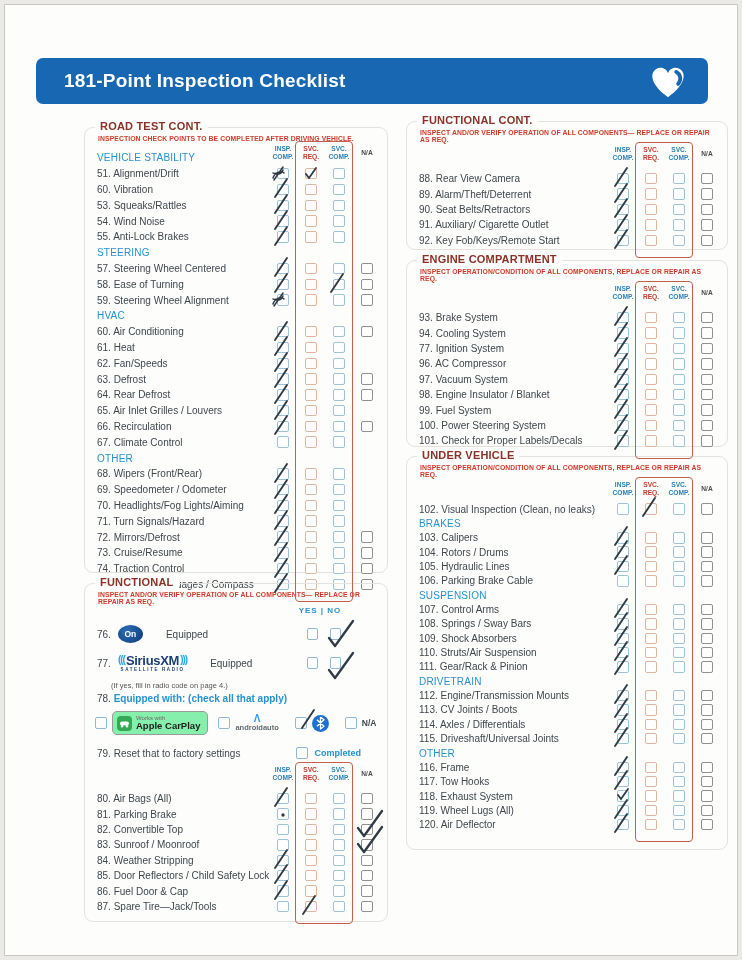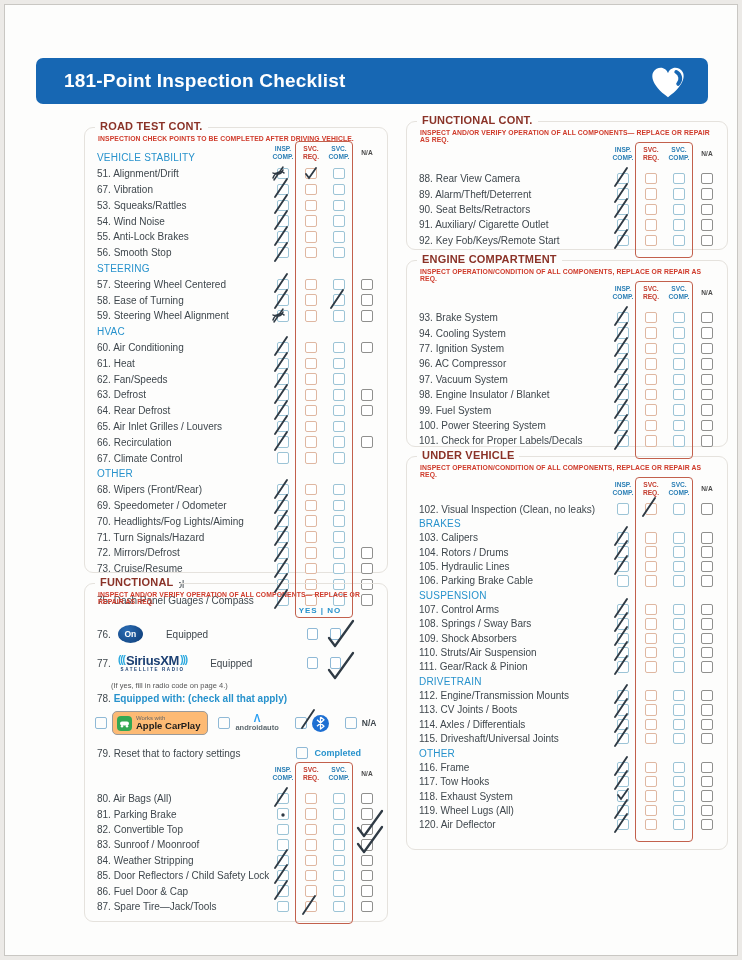--- a/index.html
+++ b/index.html
@@ -46,21 +46,21 @@
   .yn{width:23px;height:100%;position:relative;display:flex;align-items:center;justify-content:center;}
   .ynhead{position:absolute;top:22px;right:36px;width:62px;text-align:center;font-size:8px;
     font-weight:bold;color:#2792cc;letter-spacing:1px;z-index:2;}
   .note{margin:2px 0 0 26px;font-size:7.5px;color:#555;}
   .r78line{margin:3px 0 0 12px;font-size:10px;}
   .r78line .blue{color:#2792cc;font-weight:bold;}
   .opts{display:flex;align-items:center;margin:6px 4px 0 10px;height:26px;gap:4px;}
   .opt{display:flex;align-items:center;gap:5px;position:relative;}
   .optbox{width:10px;height:10px;border:1.5px solid #8fb9d6;border-radius:2px;position:relative;flex:none;}
   .carplay{display:flex;align-items:center;gap:4px;border:1px solid #9a9a9a;border-radius:5px;
-    padding:2px 7px 2px 4px;height:18px;background:#fdba74;}
+    padding:2px 7px 2px 4px;height:18px;background:#86efac;}
   .cp-ic{width:15px;height:15px;border-radius:4px;background:#34a853;display:flex;align-items:center;justify-content:center;flex:none;}
   .cp-tx{display:flex;flex-direction:column;line-height:1;}
   .cp-small{font-size:6px;color:#666;} .cp-big{font-size:9.5px;font-weight:bold;color:#1c1c1c;}
   .aauto{display:flex;flex-direction:column;align-items:center;line-height:1;}
   .aauto .tri{color:#2b9ff2;font-size:10px;font-weight:bold;}
   .aauto .atx{font-size:7.5px;color:#5f6a70;font-weight:bold;}
   .btic{width:17px;height:17px;border-radius:50%;background:#1d6fd2;display:flex;align-items:center;justify-content:center;flex:none;}
   .optna{font-size:8.5px;font-weight:bold;color:#3f474d;}
   .r79{display:flex;align-items:center;margin:9px 26px 0 12px;height:16px;}
   .r79 .ilabel{flex:1;}
@@ -127,21 +127,21 @@
           <svg class="mark mk-tick2" width="14" height="14" viewBox="0 0 14 14">
             <path d="M2 7 L5 11 L12 1" stroke="#2f3a44" stroke-width="1.8" fill="none" stroke-linecap="round"></path>
           </svg>
         </span>
         <span class="cell">
           <span class="box b-blue"></span>
         </span>
         <span class="cell"></span>
       </div>
       <div class="row">
-        <span class="ilabel">67. Vibration</span>
+        <span class="ilabel">60. Vibration</span>
         <span class="cell">
           <span class="box b-blue"></span>
           <svg class="mark mk-slash" width="16" height="22" viewBox="0 0 16 22">
             <path d="M2 20 L14 2" stroke="#2f3a44" stroke-width="1.9" fill="none" stroke-linecap="round"></path>
           </svg>
         </span>
         <span class="cell">
           <span class="box b-red"></span>
         </span>
         <span class="cell">
@@ -176,36 +176,20 @@
         <span class="cell">
           <span class="box b-red"></span>
         </span>
         <span class="cell">
           <span class="box b-blue"></span>
         </span>
         <span class="cell"></span>
       </div>
       <div class="row">
         <span class="ilabel">55. Anti-Lock Brakes</span>
-        <span class="cell">
-          <span class="box b-blue"></span>
-          <svg class="mark mk-slash" width="16" height="22" viewBox="0 0 16 22">
-            <path d="M2 20 L14 2" stroke="#2f3a44" stroke-width="1.9" fill="none" stroke-linecap="round"></path>
-          </svg>
-        </span>
-        <span class="cell">
-          <span class="box b-red"></span>
-        </span>
-        <span class="cell">
-          <span class="box b-blue"></span>
-        </span>
-        <span class="cell"></span>
-      </div>
-      <div class="row">
-        <span class="ilabel">56. Smooth Stop</span>
         <span class="cell">
           <span class="box b-blue"></span>
           <svg class="mark mk-slash" width="16" height="22" viewBox="0 0 16 22">
             <path d="M2 20 L14 2" stroke="#2f3a44" stroke-width="1.9" fill="none" stroke-linecap="round"></path>
           </svg>
         </span>
         <span class="cell">
           <span class="box b-red"></span>
         </span>
         <span class="cell">

